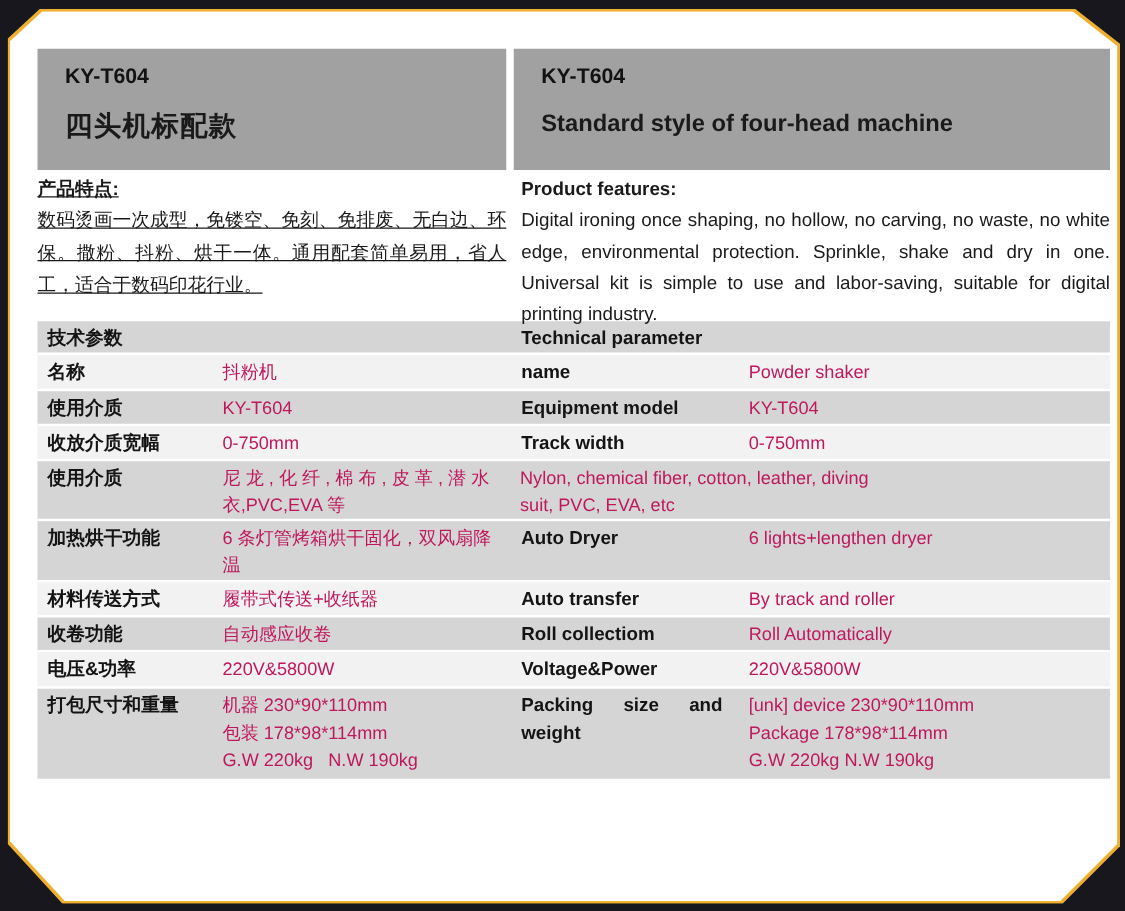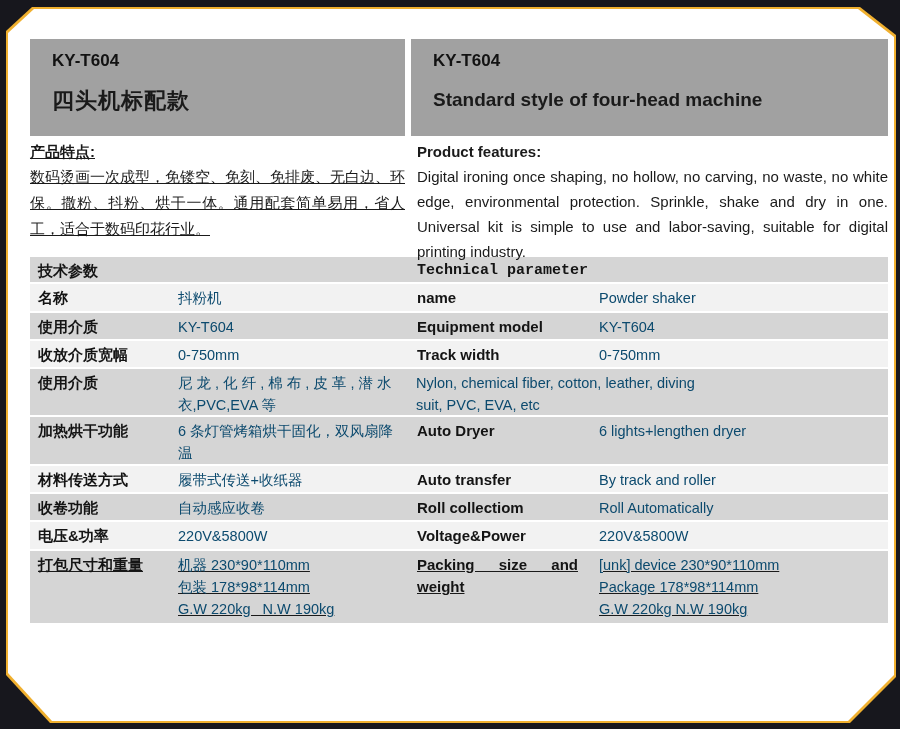--- a/index.html
+++ b/index.html
@@ -34,32 +34,32 @@
   .features{display:flex;height:117px;margin-top:2px;}
   .feat-zh{width:375px;box-sizing:border-box;padding-top:3px;text-decoration:underline;}
   .feat-en{width:477px;margin-left:6px;box-sizing:border-box;padding-top:3px;padding-left:6px;}
   .feat-title{font-size:15px;font-weight:700;line-height:22px;}
   .feat-body{font-size:15px;line-height:26px;text-align:justify;margin-top:1px;}
   .feat-en .feat-body{line-height:25px;}
 
   
   .spec-table{margin-top:2px;}
   .row{display:flex;border-bottom:2px solid #ffffff;box-sizing:border-box;}
-  .row:last-child{border-bottom:none;text-decoration:underline;}
+  .row:last-child{border-bottom:none;}
   .g{background:#d5d5d5;}
   .w{background:#f2f2f2;}
   .cell{box-sizing:border-box;padding-top:3px;overflow:hidden;}
   .c-l1{width:138px;padding-left:8px;}
   .c-l2{width:235px;margin-left:2px;padding-left:8px;padding-right:6px;}
   .c-r1{width:177px;margin-left:6px;padding-left:6px;padding-right:10px;}
   .c-r2{width:298px;margin-left:2px;padding-left:9px;padding-right:6px;}
   .c-sl{width:375px;padding-left:8px;}
-  .c-sr{width:477px;margin-left:6px;padding-left:6px;font-family:Liberation Mono, monospace;}
+  .c-sr{width:477px;margin-left:6px;padding-left:6px;}
   .lab{font-weight:700;font-size:15px;line-height:22px;color:#141414;}
-  .val{font-size:14.5px;line-height:22px;color:#0c4a6e;}
+  .val{font-size:14.5px;line-height:22px;color:#be185d;}
   .val div{min-height:22px;}
   .justify-label{text-align:justify;}
 </style>
 </head>
 <body>
 
 <div class="gold-frame"></div>
 <div class="white-panel"></div>
 
 <div class="content">

